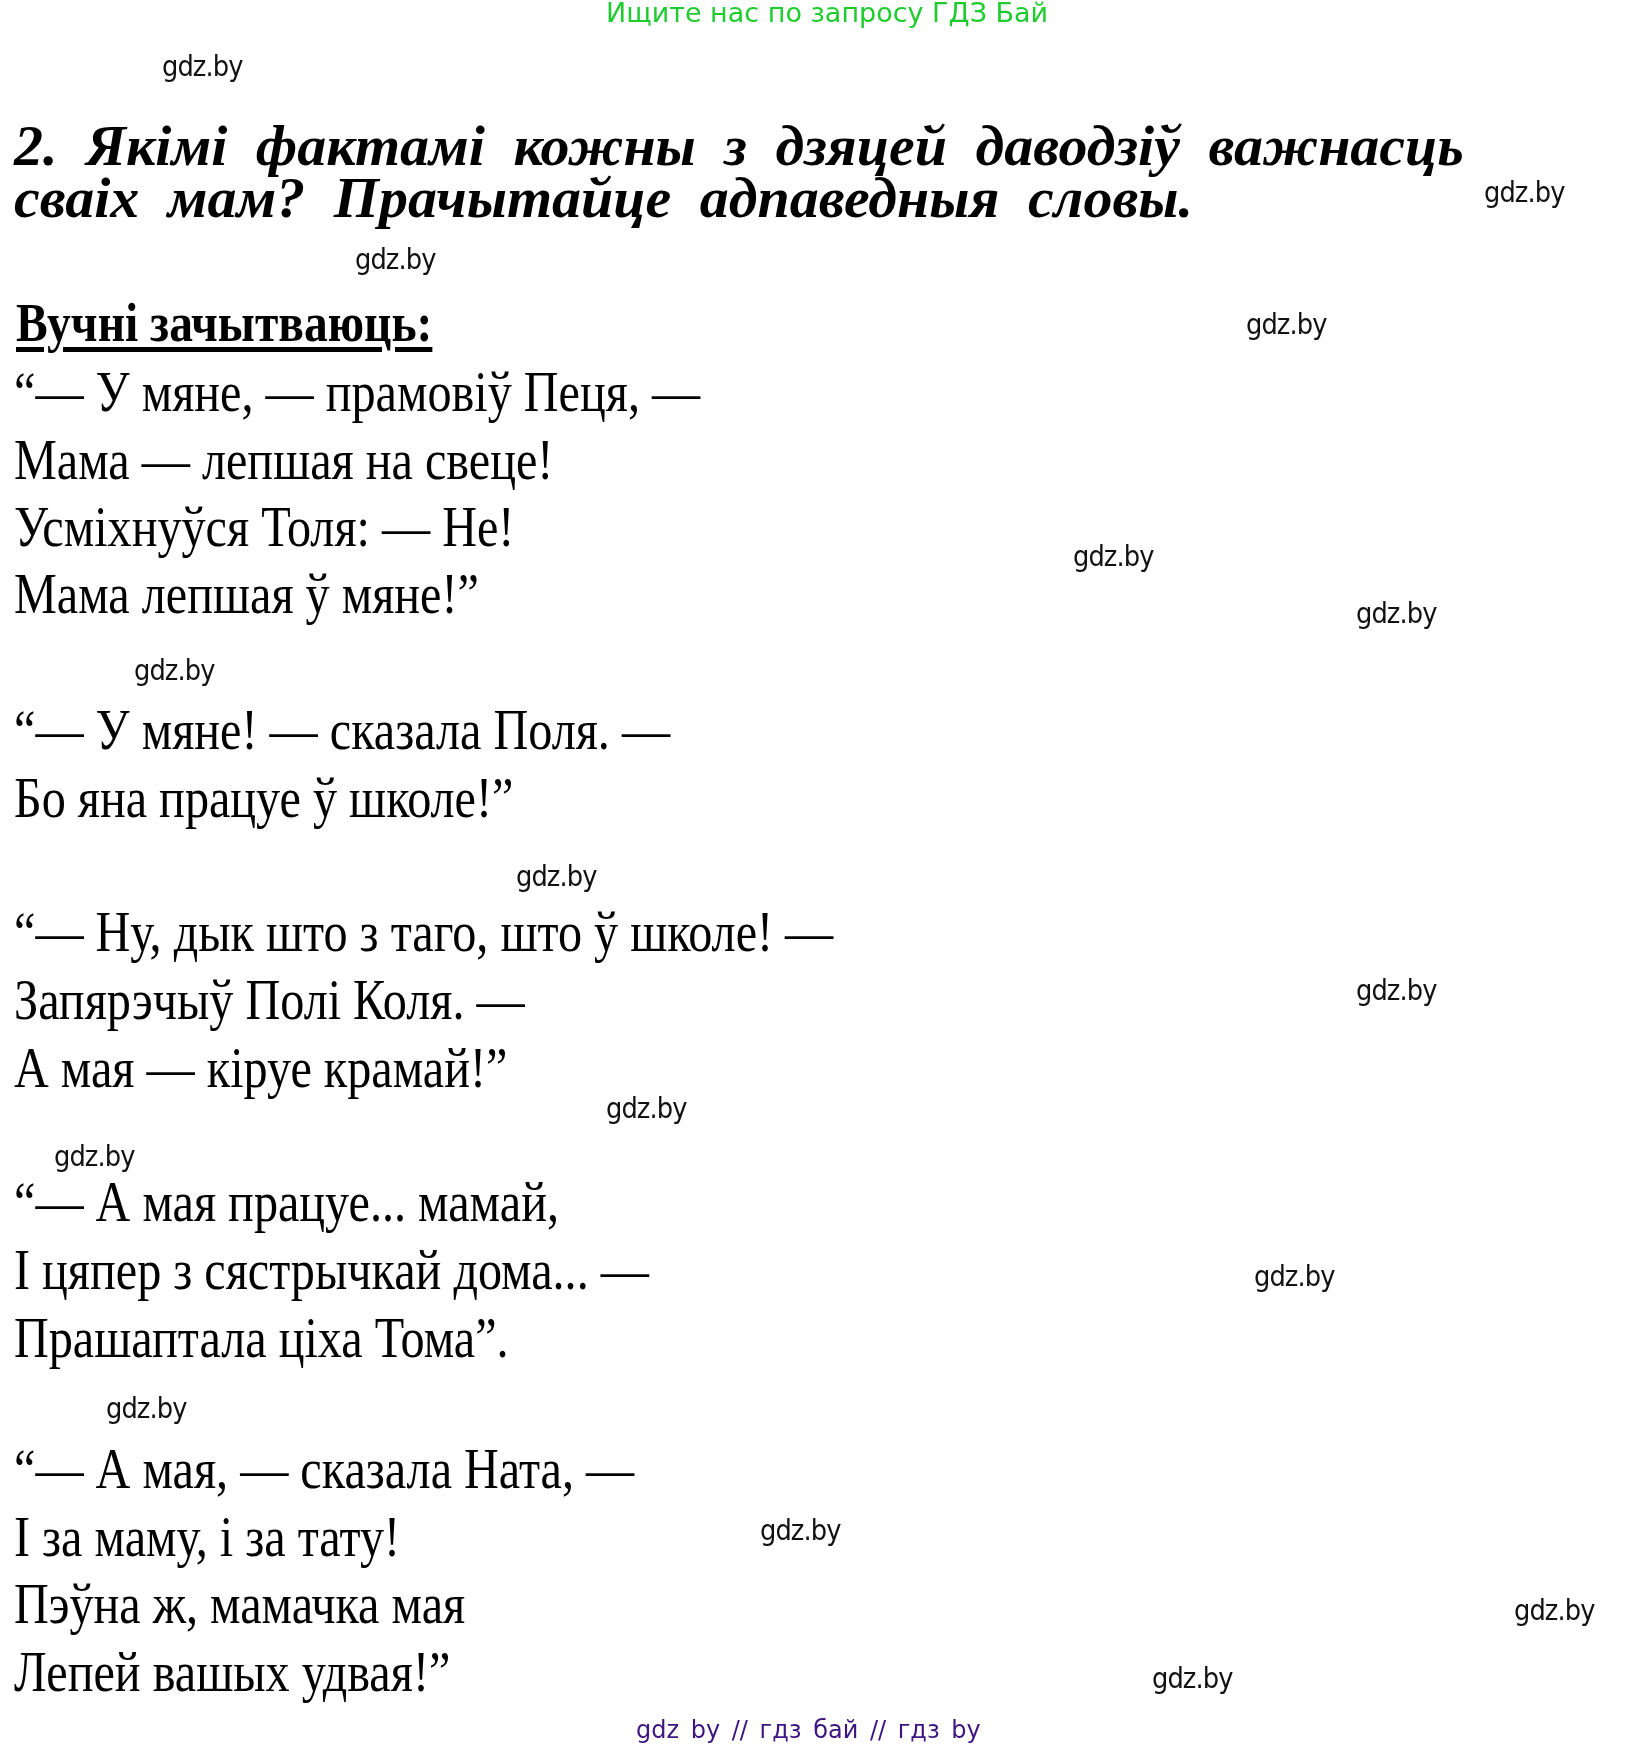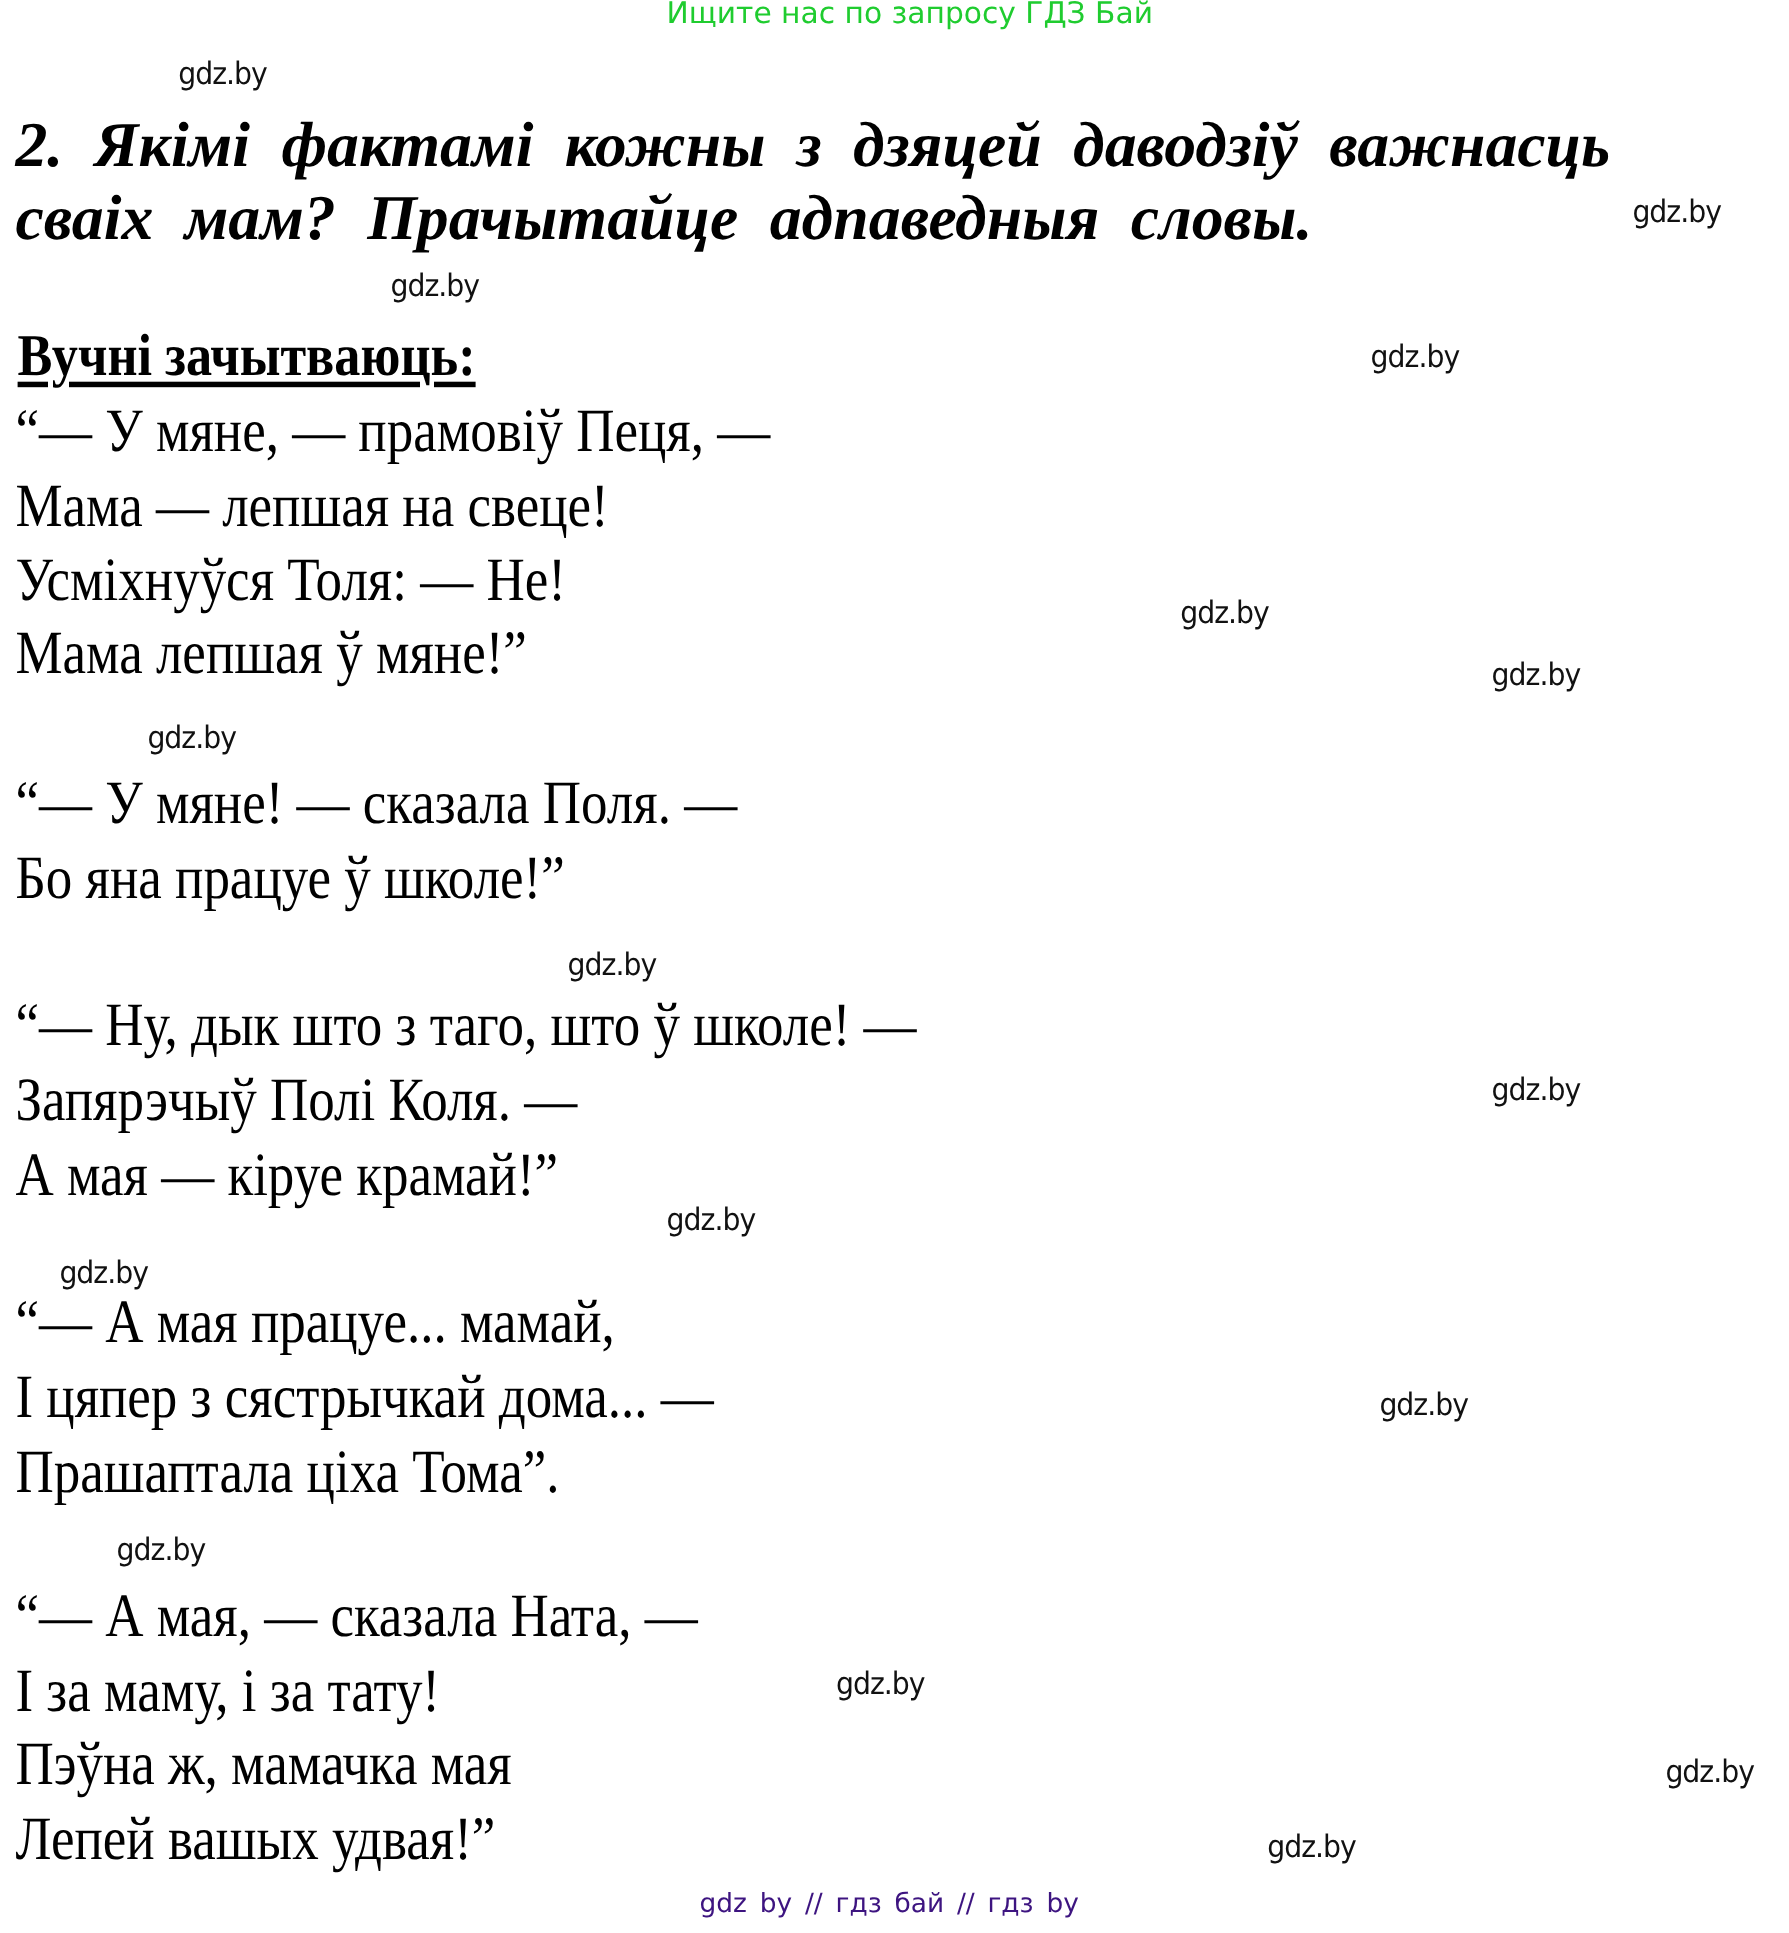--- a/index.html
+++ b/index.html
@@ -37,21 +37,21 @@
     font-family: "DejaVu Sans", sans-serif;
     font-size: 24px; color: #3d1480; top: 1716px; left: 636px;
     word-spacing: 4px;
   }
 </style>
 </head>
 <body>
 
 <div class="abs banner">Ищите нас по запросу ГДЗ Бай</div>
 
-<div class="abs heading" style="top:98px;font-style:italic;">2. Якімі фактамі кожны з дзяцей даводзіў важнасць</div>
+<div class="abs heading" style="top:112px;font-style:italic;">2. Якімі фактамі кожны з дзяцей даводзіў важнасць</div>
 <div class="abs heading" style="top:164px;">сваіх мам? Прачытайце адпаведныя словы.</div>
 
 <div class="abs subhead">Вучні зачытваюць:</div>
 
 <div>
   <div class="abs line" style="top:360px;">“— У мяне, — прамовіў Пеця, —</div>
   <div class="abs line" style="top:428px;">Мама — лепшая на свеце!</div>
   <div class="abs line" style="top:495px;">Усміхнуўся Толя: — Не!</div>
   <div class="abs line" style="top:562px;">Мама лепшая ў мяне!”</div>
 </div>

